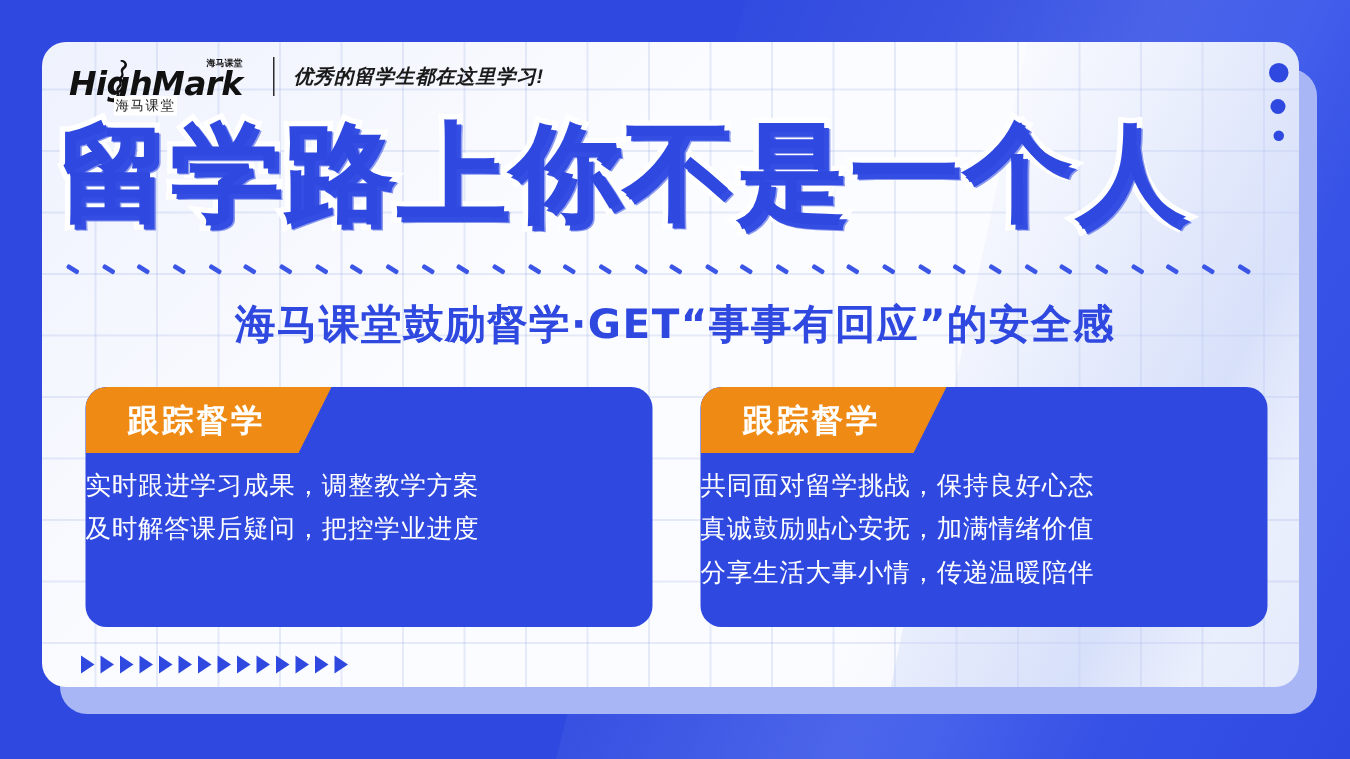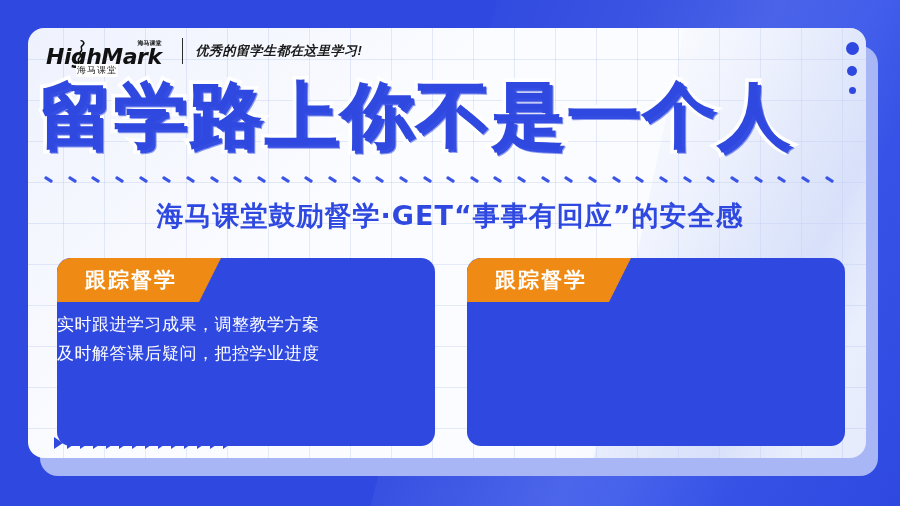--- a/index.html
+++ b/index.html
@@ -219,21 +219,21 @@
     left: 57px;
     top: 258px;
     width: 788px;
     height: 160px;
     display: flex;
     justify-content: space-between;
   }
   .card {
     position: relative;
     width: 378px;
-    height: 188px;
+    height: 160px;
     background: #2f49e0;
     border-radius: 14px;
     overflow: hidden;
   }
   .card-badge {
     position: absolute;
     left: 0;
     top: 0;
     height: 44px;
     padding: 0 44px 0 28px;
@@ -375,20 +375,25 @@
     <div class="card">
       <div class="card-badge">跟踪督学</div>
       <div class="card-body">
         <div>实时跟进学习成果，调整教学方案</div>
         <div>及时解答课后疑问，把控学业进度</div>
       </div>
     </div>
 
     <div class="card">
       <div class="card-badge">跟踪督学</div>
+      <div class="card-body">
+        <div>共同面对留学挑战，保持良好心态</div>
+        <div>真诚鼓励贴心安抚，加满情绪价值</div>
+        <div>分享生活大事小情，传递温暖陪伴</div>
+      </div>
     </div>
 
   </div>
 
   <div class="dots">
     <span class="d1"></span>
     <span class="d2"></span>
     <span class="d3"></span>
   </div>
 

